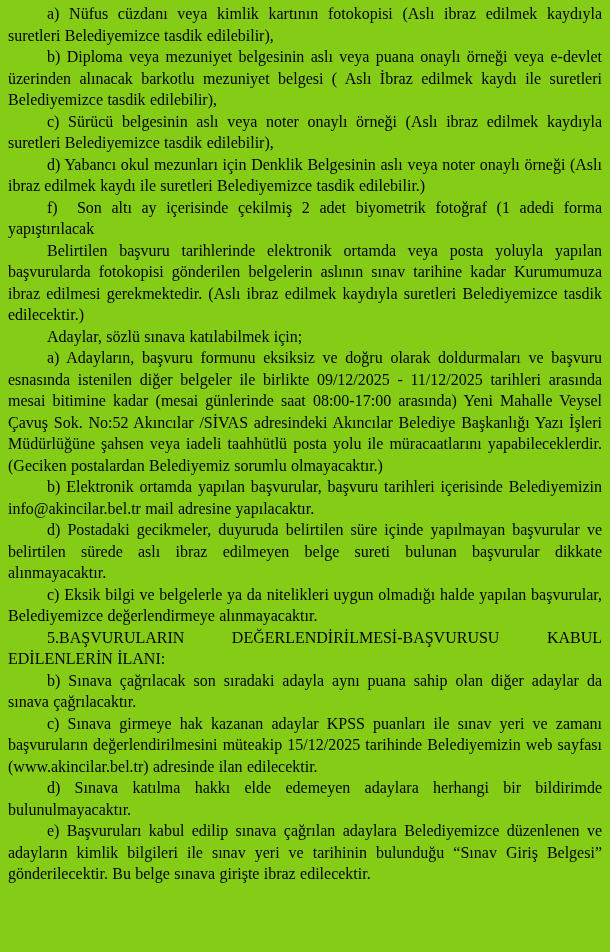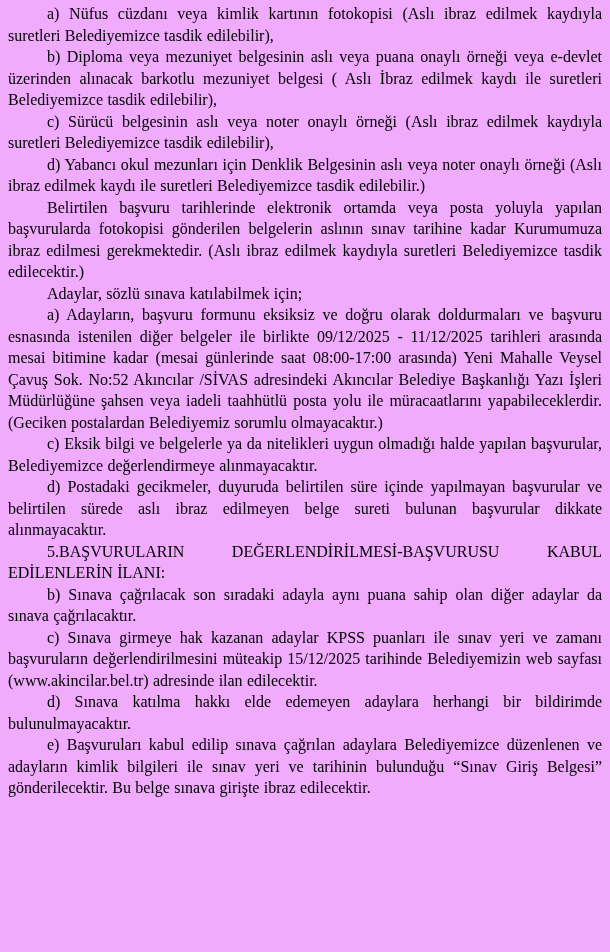--- a/index.html
+++ b/index.html
@@ -15,42 +15,44 @@
     font-size: 16px;
     line-height: 21.5px;
     color: #000000;
     -webkit-font-smoothing: antialiased;
   }
   .page {
     box-sizing: border-box;
     width: 610px;
     height: 952px;
     padding: 3px 8px 0 8px;
-    background: #f0abfc;
+    background: #84cc16;
     overflow: hidden;
   }
   .para {
     margin: 0;
     padding: 0;
     text-align: justify;
     text-indent: 39px;
     word-spacing: 0.02em;
   }
 </style>
 </head>
 <body>
 
 <div class="page">
   <p class="para">a) Nüfus cüzdanı veya kimlik kartının fotokopisi (Aslı ibraz edilmek kaydıyla suretleri Belediyemizce tasdik edilebilir),</p>
   <p class="para">b) Diploma veya mezuniyet belgesinin aslı veya puana onaylı örneği veya e-devlet üzerinden alınacak barkotlu mezuniyet belgesi ( Aslı İbraz edilmek kaydı ile suretleri Belediyemizce tasdik edilebilir),</p>
   <p class="para">c) Sürücü belgesinin aslı veya noter onaylı örneği (Aslı ibraz edilmek kaydıyla suretleri Belediyemizce tasdik edilebilir),</p>
   <p class="para">d) Yabancı okul mezunları için Denklik Belgesinin aslı veya noter onaylı örneği (Aslı ibraz edilmek kaydı ile suretleri Belediyemizce tasdik edilebilir.)</p>
+  <p class="para">f)&nbsp; Son altı ay içerisinde çekilmiş 2 adet biyometrik fotoğraf (1 adedi forma yapıştırılacak</p>
   <p class="para">Belirtilen başvuru tarihlerinde elektronik ortamda veya posta yoluyla yapılan başvurularda fotokopisi gönderilen belgelerin aslının sınav tarihine kadar Kurumumuza ibraz edilmesi gerekmektedir. (Aslı ibraz edilmek kaydıyla suretleri Belediyemizce tasdik edilecektir.)</p>
   <p class="para">Adaylar, sözlü sınava katılabilmek için;</p>
   <p class="para">a) Adayların, başvuru formunu eksiksiz ve doğru olarak doldurmaları ve başvuru esnasında istenilen diğer belgeler ile birlikte 09/12/2025 - 11/12/2025 tarihleri arasında mesai bitimine kadar (mesai günlerinde saat 08:00-17:00 arasında) Yeni Mahalle Veysel Çavuş Sok. No:52 Akıncılar /SİVAS adresindeki Akıncılar Belediye Başkanlığı Yazı İşleri Müdürlüğüne şahsen veya iadeli taahhütlü posta yolu ile müracaatlarını yapabileceklerdir. (Geciken postalardan Belediyemiz sorumlu olmayacaktır.)</p>
+  <p class="para">b) Elektronik ortamda yapılan başvurular, başvuru tarihleri içerisinde Belediyemizin info@akincilar.bel.tr mail adresine yapılacaktır.</p>
+  <p class="para">d) Postadaki gecikmeler, duyuruda belirtilen süre içinde yapılmayan başvurular ve belirtilen sürede aslı ibraz edilmeyen belge sureti bulunan başvurular dikkate alınmayacaktır.</p>
   <p class="para">c) Eksik bilgi ve belgelerle ya da nitelikleri uygun olmadığı halde yapılan başvurular, Belediyemizce değerlendirmeye alınmayacaktır.</p>
-  <p class="para">d) Postadaki gecikmeler, duyuruda belirtilen süre içinde yapılmayan başvurular ve belirtilen sürede aslı ibraz edilmeyen belge sureti bulunan başvurular dikkate alınmayacaktır.</p>
   <p class="para">5.BAŞVURULARIN DEĞERLENDİRİLMESİ-BAŞVURUSU KABUL EDİLENLERİN İLANI:</p>
   <p class="para">b) Sınava çağrılacak son sıradaki adayla aynı puana sahip olan diğer adaylar da sınava çağrılacaktır.</p>
   <p class="para">c) Sınava girmeye hak kazanan adaylar KPSS puanları ile sınav yeri ve zamanı başvuruların değerlendirilmesini müteakip 15/12/2025 tarihinde Belediyemizin web sayfası (www.akincilar.bel.tr) adresinde ilan edilecektir.</p>
   <p class="para">d) Sınava katılma hakkı elde edemeyen adaylara herhangi bir bildirimde bulunulmayacaktır.</p>
   <p class="para">e) Başvuruları kabul edilip sınava çağrılan adaylara Belediyemizce düzenlenen ve adayların kimlik bilgileri ile sınav yeri ve tarihinin bulunduğu “Sınav Giriş Belgesi” gönderilecektir. Bu belge sınava girişte ibraz edilecektir.</p>
 </div>
 
 </body></html>

